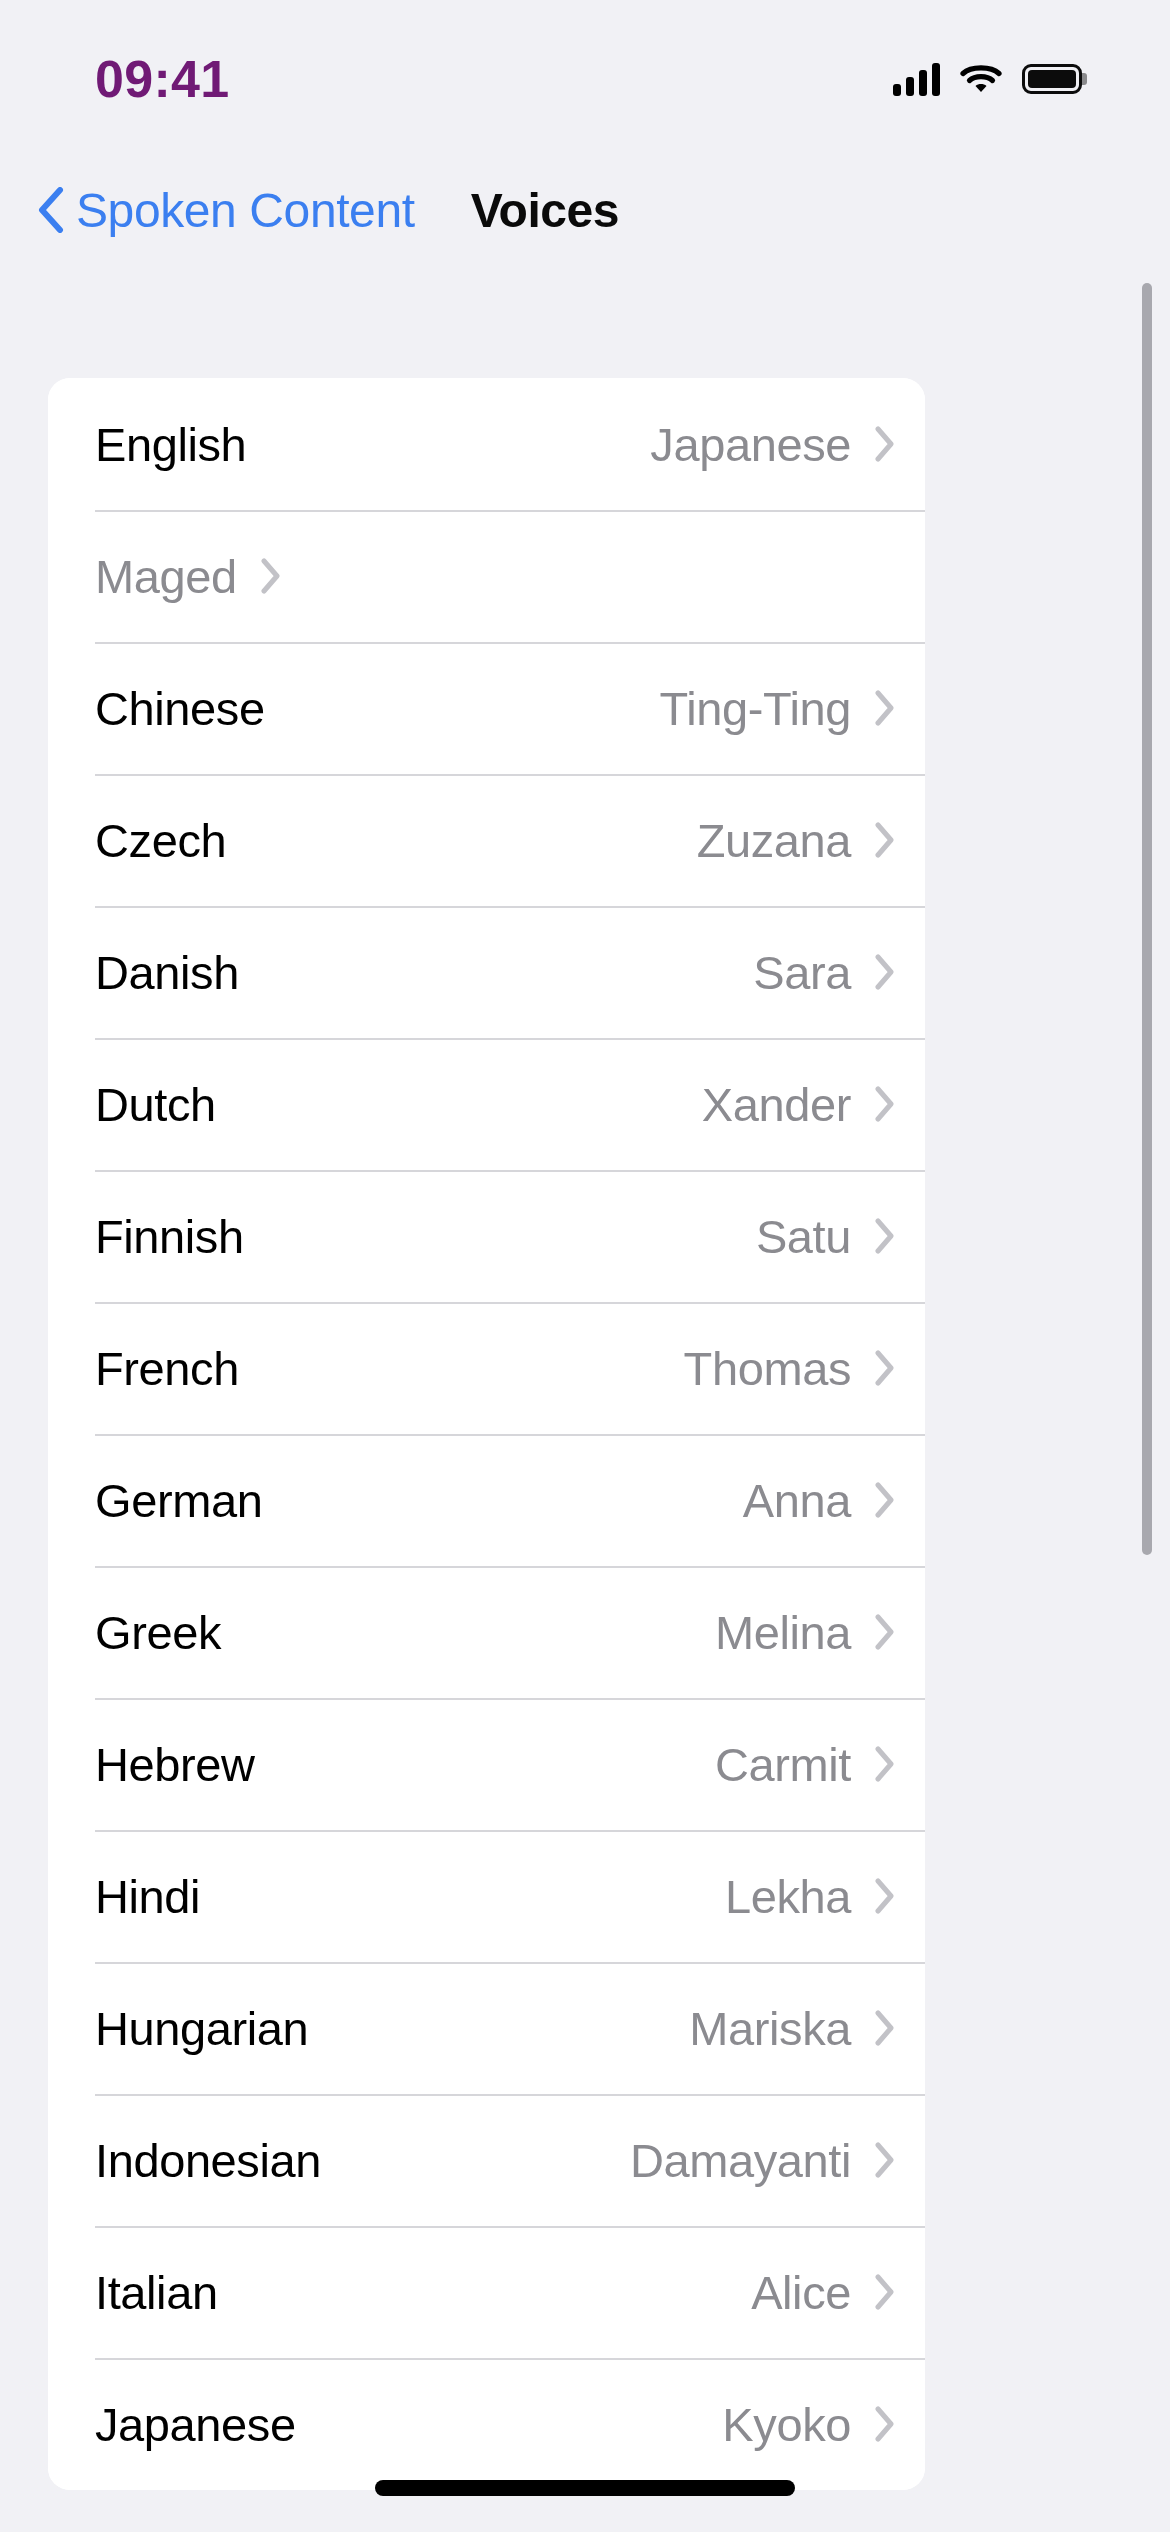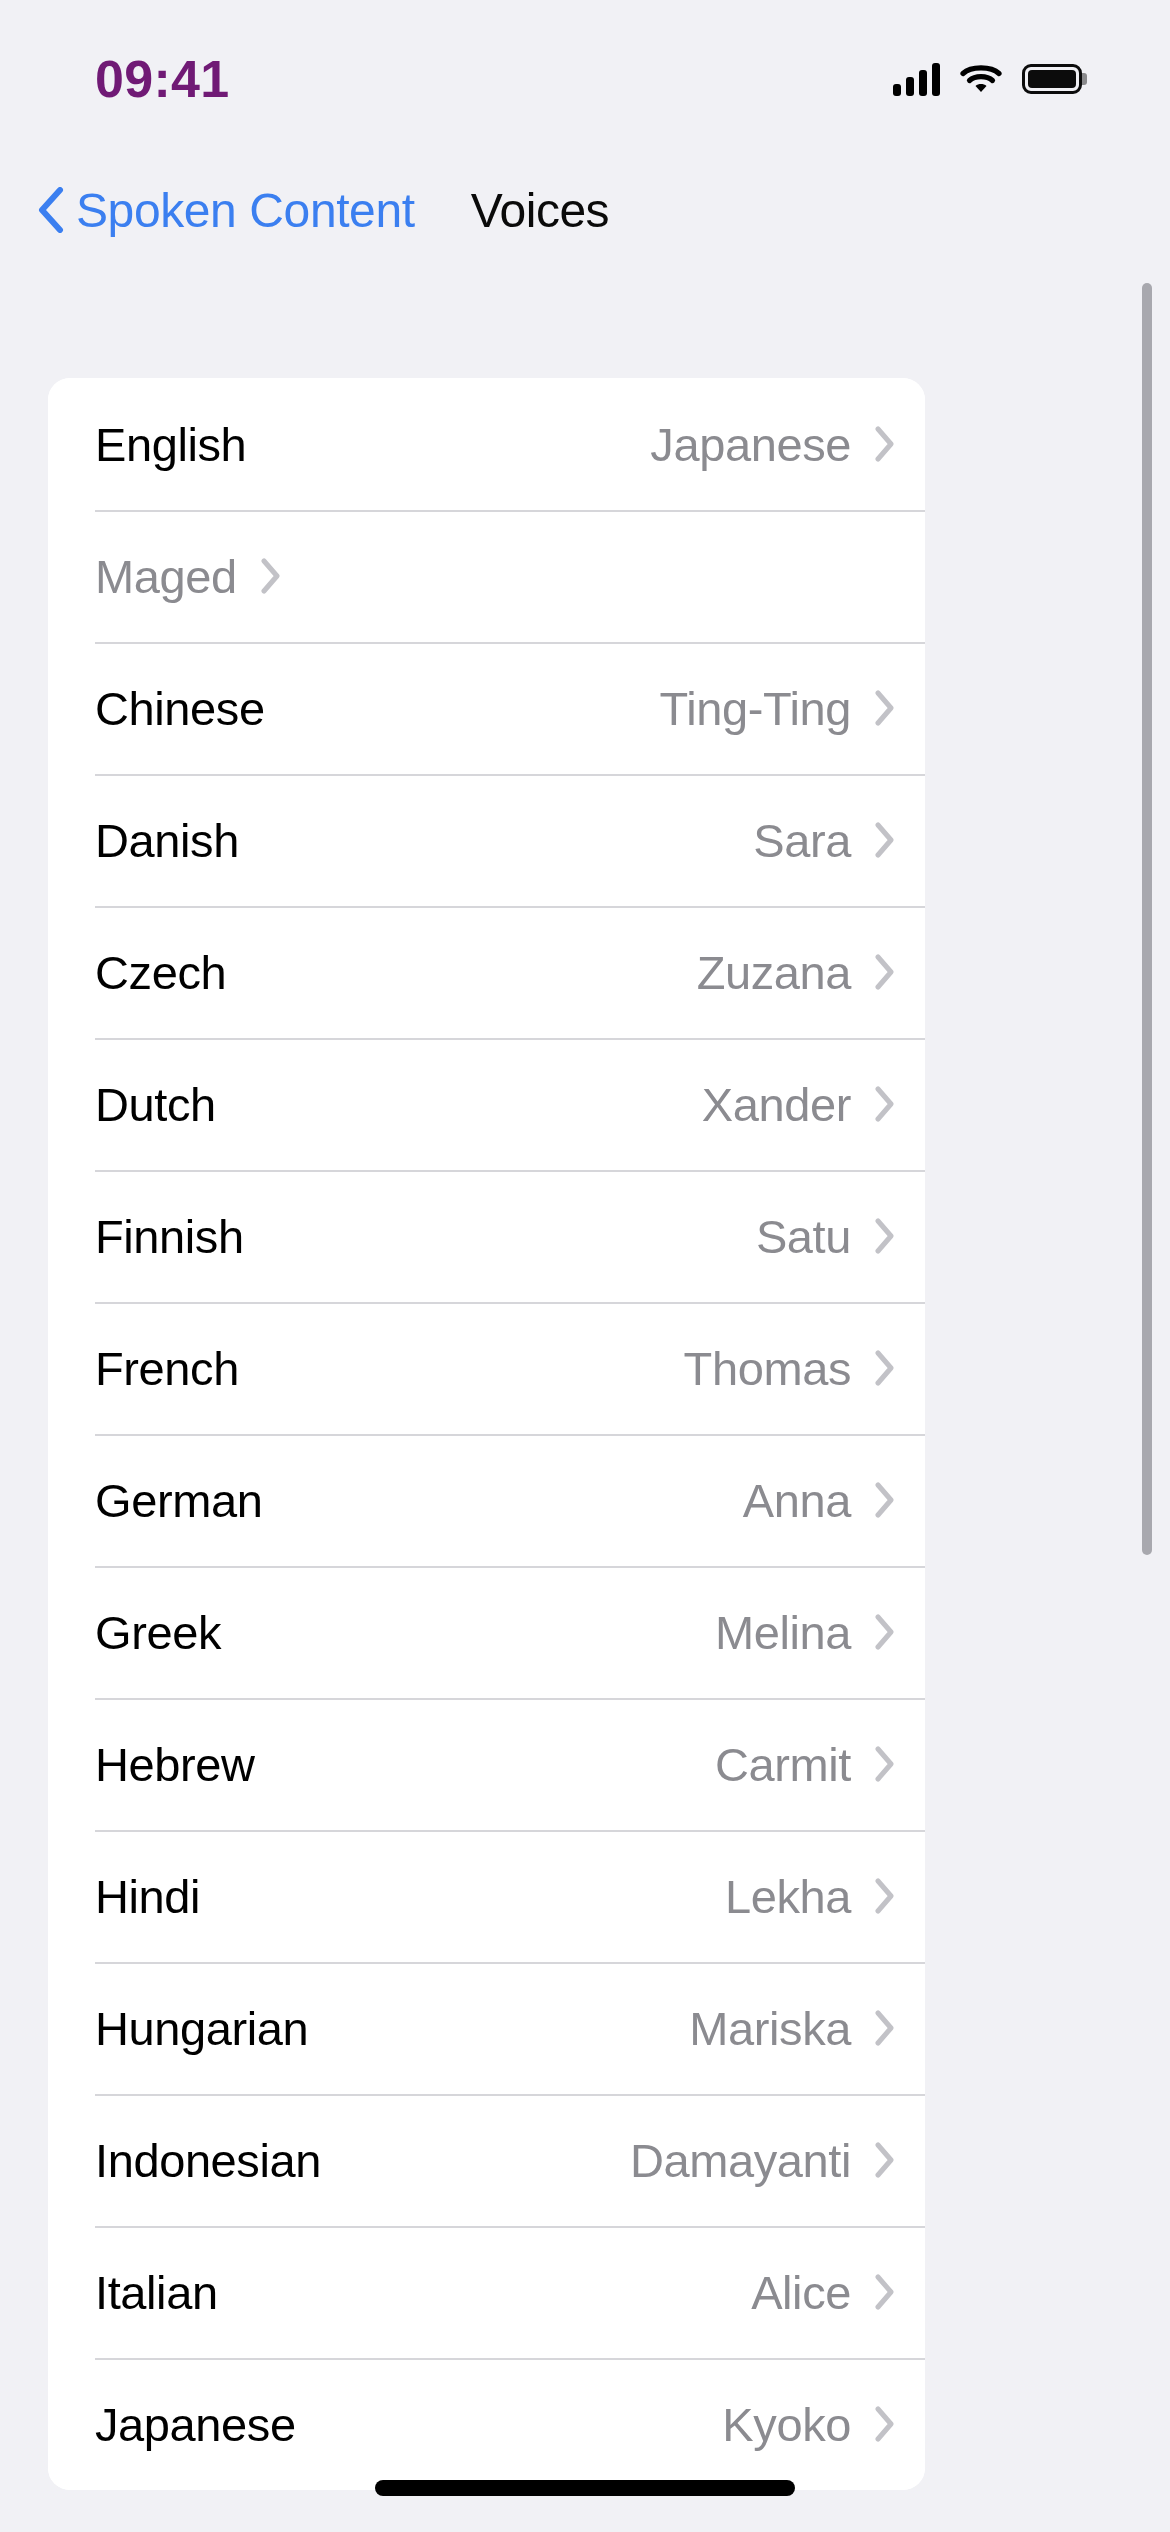--- a/index.html
+++ b/index.html
@@ -75,21 +75,21 @@
   }
   .chev-back{ width:26px; height:46px; display:block; flex:none; }
   .back-label{
     font-size:48px;
     color:#3b7ff0;
     letter-spacing:-0.4px;
     white-space:nowrap;
   }
   .nav-title{
     font-size:48px;
-    font-weight:400;
+    font-weight:700;
     color:#0a0a0a;
     letter-spacing:-0.5px;
     margin-left:46px;
   }
 
   
   .list-card{
     position:absolute;
     top:378px; left:48px;
     width:877px;
@@ -206,31 +206,31 @@
     <div class="row">
       <span class="row-label">Chinese</span>
       <span class="row-value">Ting-Ting</span>
       <span>
         <svg class="chev-right" viewBox="0 0 20 36" fill="none">
           <path d="M3 3 L 16 18 L 3 33" stroke="#c2c2c7" stroke-width="5" stroke-linecap="round" stroke-linejoin="round"></path>
         </svg>
       </span>
     </div>
     <div class="row">
+      <span class="row-label">Czech</span>
+      <span class="row-value">Zuzana</span>
+      <span>
+        <svg class="chev-right" viewBox="0 0 20 36" fill="none">
+          <path d="M3 3 L 16 18 L 3 33" stroke="#c2c2c7" stroke-width="5" stroke-linecap="round" stroke-linejoin="round"></path>
+        </svg>
+      </span>
+    </div>
+    <div class="row">
       <span class="row-label">Danish</span>
       <span class="row-value">Sara</span>
-      <span>
-        <svg class="chev-right" viewBox="0 0 20 36" fill="none">
-          <path d="M3 3 L 16 18 L 3 33" stroke="#c2c2c7" stroke-width="5" stroke-linecap="round" stroke-linejoin="round"></path>
-        </svg>
-      </span>
-    </div>
-    <div class="row">
-      <span class="row-label">Czech</span>
-      <span class="row-value">Zuzana</span>
       <span>
         <svg class="chev-right" viewBox="0 0 20 36" fill="none">
           <path d="M3 3 L 16 18 L 3 33" stroke="#c2c2c7" stroke-width="5" stroke-linecap="round" stroke-linejoin="round"></path>
         </svg>
       </span>
     </div>
     <div class="row">
       <span class="row-label">Dutch</span>
       <span class="row-value">Xander</span>
       <span>

